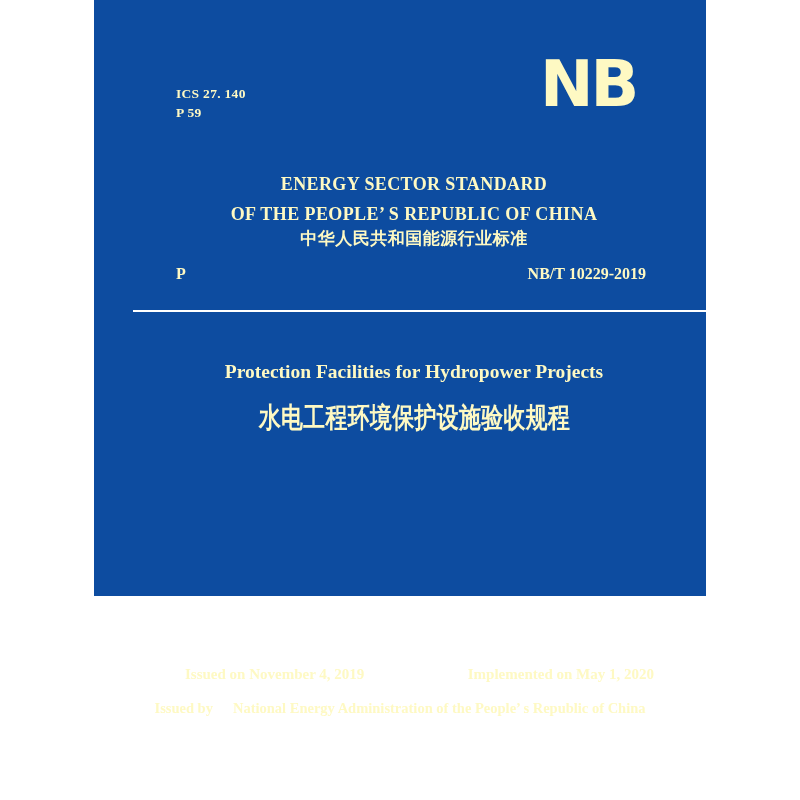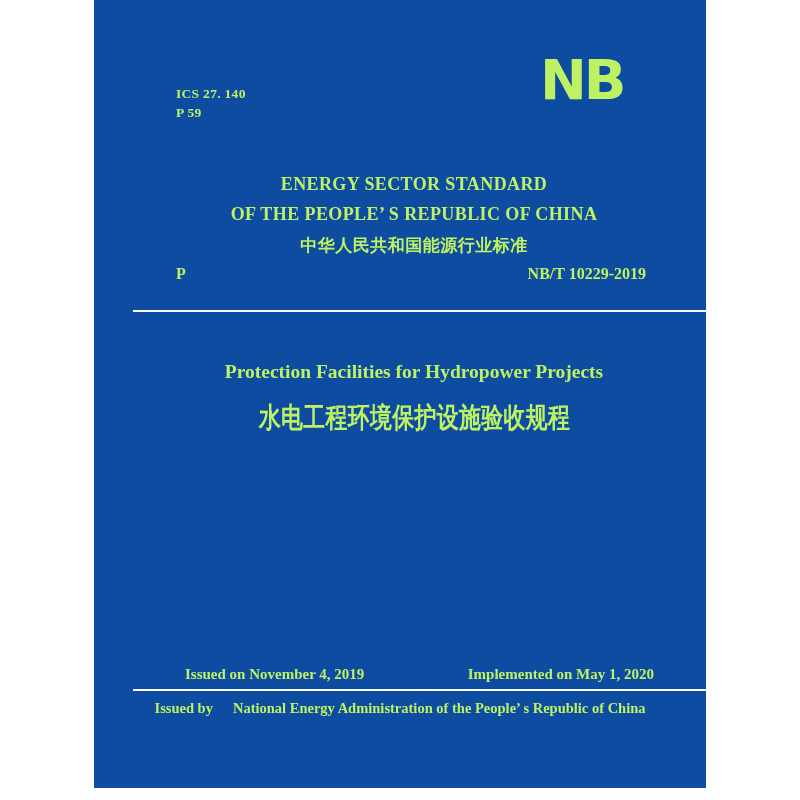--- a/index.html
+++ b/index.html
@@ -6,37 +6,37 @@
   .page {
     position: relative;
     width: 800px; height: 800px;
     background: #ffffff;
     overflow: hidden;
     font-family: "Liberation Serif", serif;
   }
   .panel {
     position: absolute;
     left: 94px; top: 0;
-    width: 612px; height: 788px;
+    width: 612px; height: 596px;
     background: #0d4ca0;
-    color: #bef264;
+    color: #fef9c3;
   }
   .ics-block {
     position: absolute;
     left: 82px; top: 84px;
     font-size: 13.5px; font-weight: bold;
     line-height: 19px;
     letter-spacing: 0.3px;
   }
   .nb-logo {
     position: absolute;
     left: 446px; top: 52px;
     font-family: "DejaVu Sans", "Liberation Sans", sans-serif;
     font-weight: bold;
-    font-size: 56px;
+    font-size: 64px;
     line-height: 1;
     letter-spacing: -3px;
     text-align: center;
   }
   .center-col {
     position: absolute;
     left: 28px;
     width: 584px;
     text-align: center;
   }
@@ -100,21 +100,21 @@
     <div class="ics-block">
       <div>ICS 27. 140</div>
       <div>P 59</div>
     </div>
 
     <div class="nb-logo">NB</div>
 
     <div class="center-col" style="top:174px;">
       <div class="std-en">ENERGY SECTOR STANDARD</div>
       <div class="std-en" style="margin-top:9px;">OF THE PEOPLE’ S REPUBLIC OF CHINA</div>
-      <div class="std-cn" style="margin-top:9px;">中华人民共和国能源行业标准</div>
+      <div class="std-cn" style="margin-top:2px;">中华人民共和国能源行业标准</div>
     </div>
 
     <div class="code-row">
       <span class="p-label">P</span>
       <span class="std-number">NB/T 10229-2019</span>
     </div>
 
     <div class="rule rule-top"></div>
 
     <div class="center-col" style="top:354px;">

